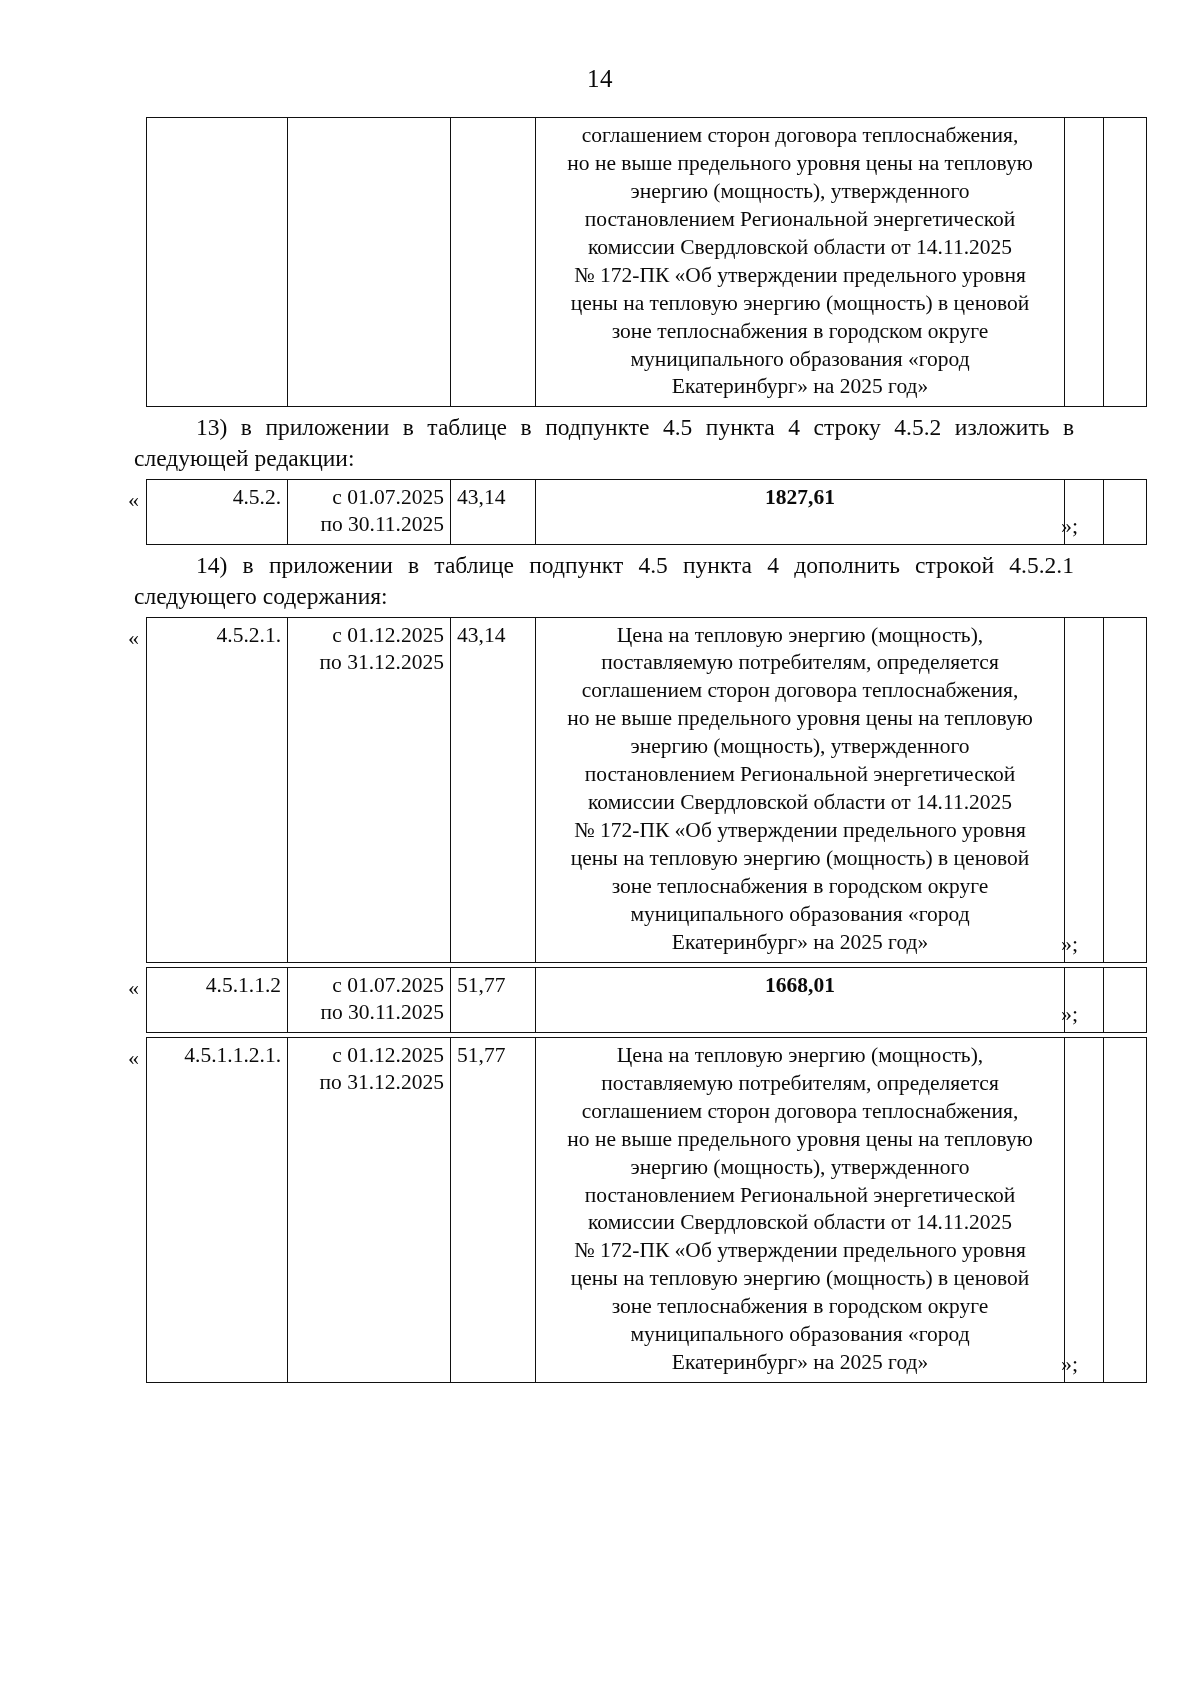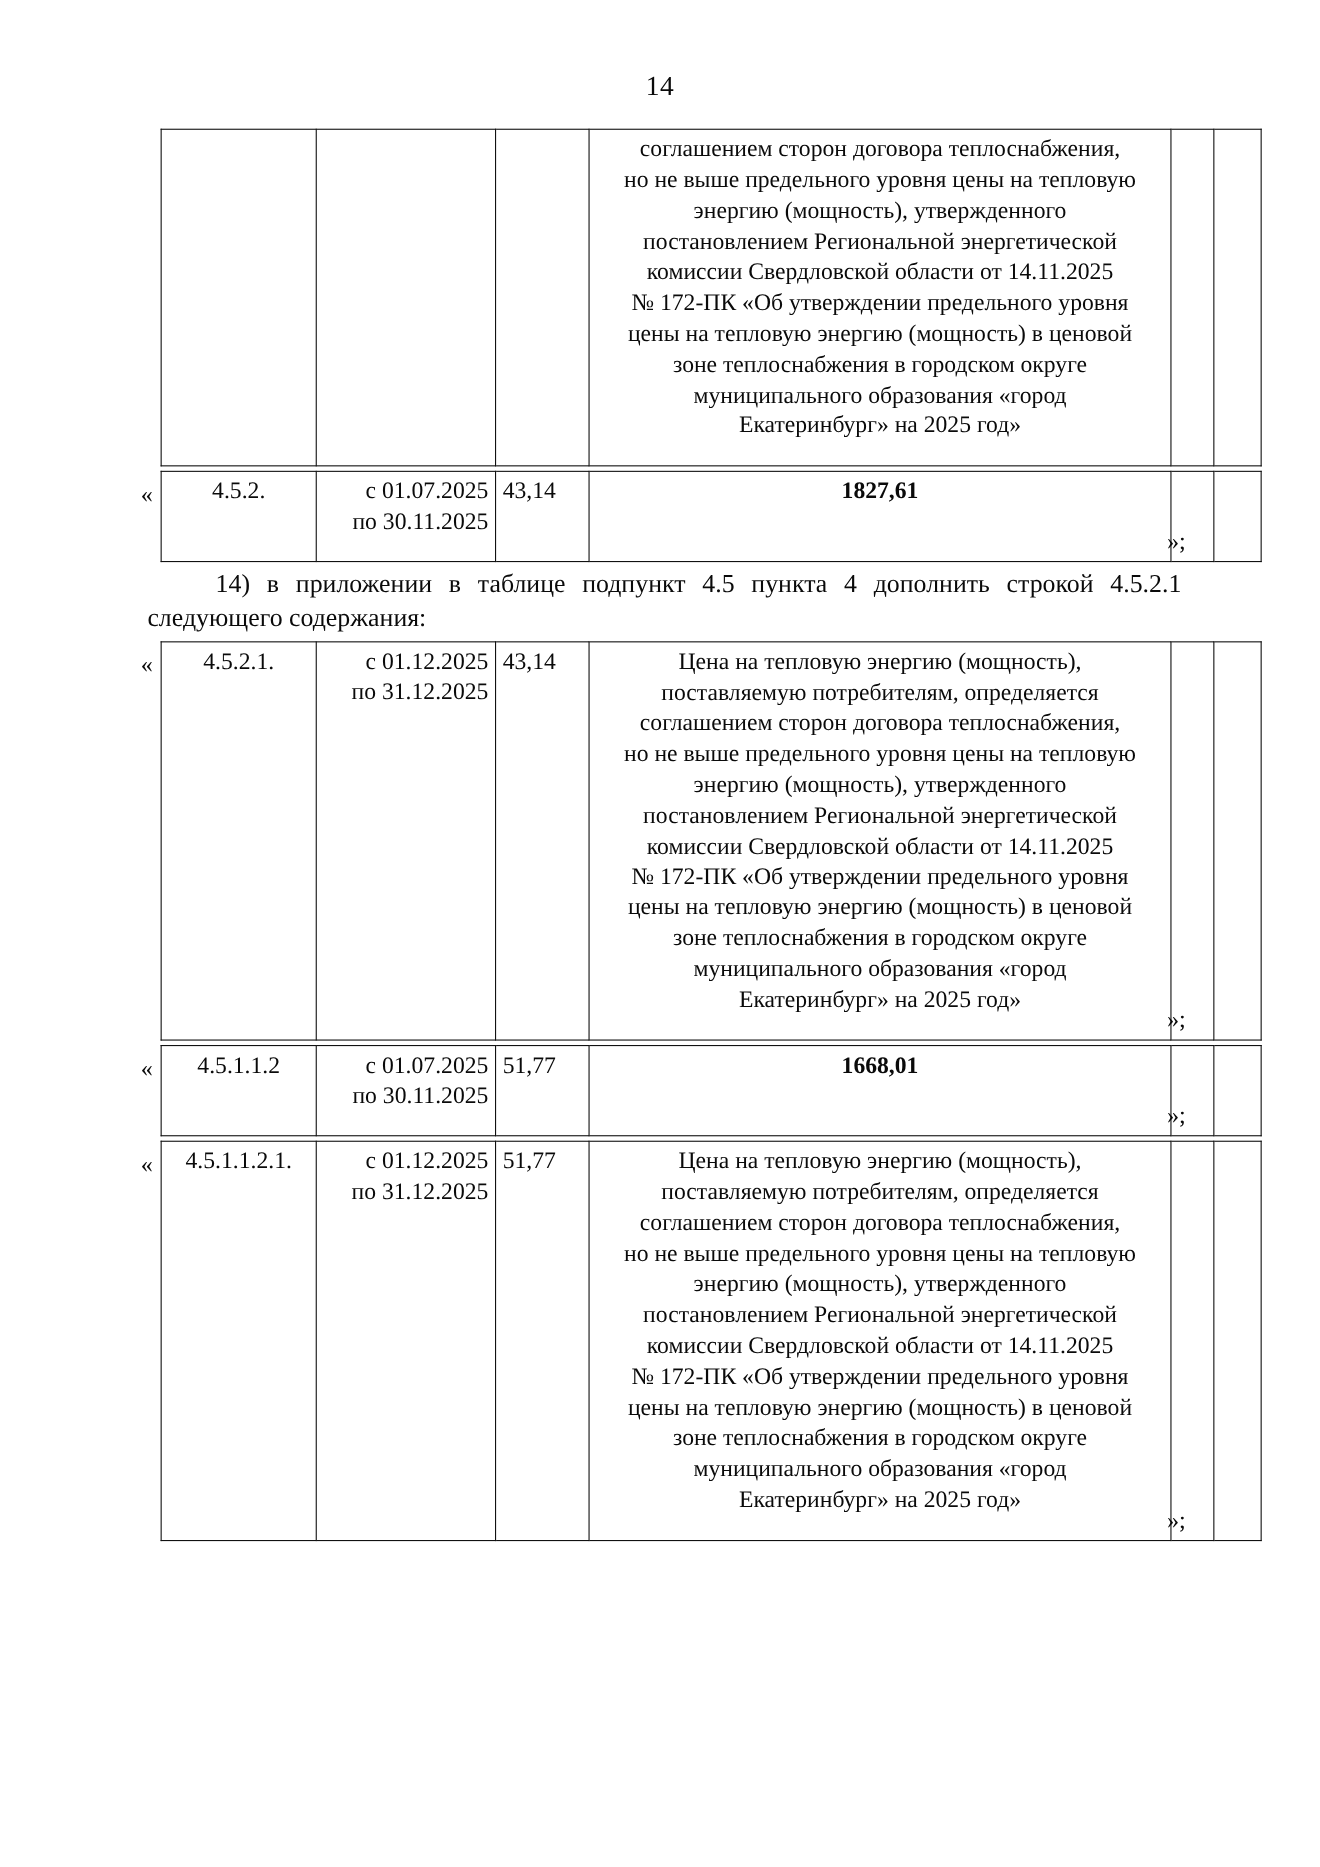--- a/index.html
+++ b/index.html
@@ -71,24 +71,24 @@
 
   table.doc {
     border-collapse: collapse;
     width: 934px;
     table-layout: fixed;
     font-size: 21.5px;
     line-height: 1.28;
   }
   table.doc td {
     border: 1.4px solid #111;
-    padding: 4px 6px 22px 6px;
+    padding: 4px 6px 5px 6px;
     vertical-align: top;
   }
-  td.c-num     { width: 128px; text-align: center; }
+  td.c-num     { width: 128px; text-align: right; }
   td.c-period  { width: 150px; text-align: right; }
   td.c-rate    { width: 72px;  text-align: left; }
   td.c-body    { width: 516px; text-align: center; }
   td.c-x1      { width: 26px; }
   td.c-x2      { width: 30px; }
 
   td.mid    { vertical-align: middle; }
   td.center { text-align: center; font-weight: bold; }
 
   .body-text {
@@ -129,20 +129,21 @@
             <span class="body-text">муниципального образования «город</span>
             <span class="body-text">Екатеринбург» на 2025 год»</span>
           </td>
           <td class="c-x1">&nbsp;</td>
           <td class="c-x2">&nbsp;</td>
         </tr>
       </tbody>
         </table>
     </div>
 
+    <p class="para">13) в приложении в таблице в подпункте 4.5 пункта 4 строку 4.5.2 изложить в следующей редакции:</p>
 
     <div class="tblwrap">
       <span class="guillemet-open">«</span>
       <table class="doc">
         <tbody>
             <tr>
           <td class="c-num">4.5.2.</td>
           <td class="c-period">
             <span class="period-line">с 01.07.2025</span>
             <span class="period-line">по 30.11.2025</span>

